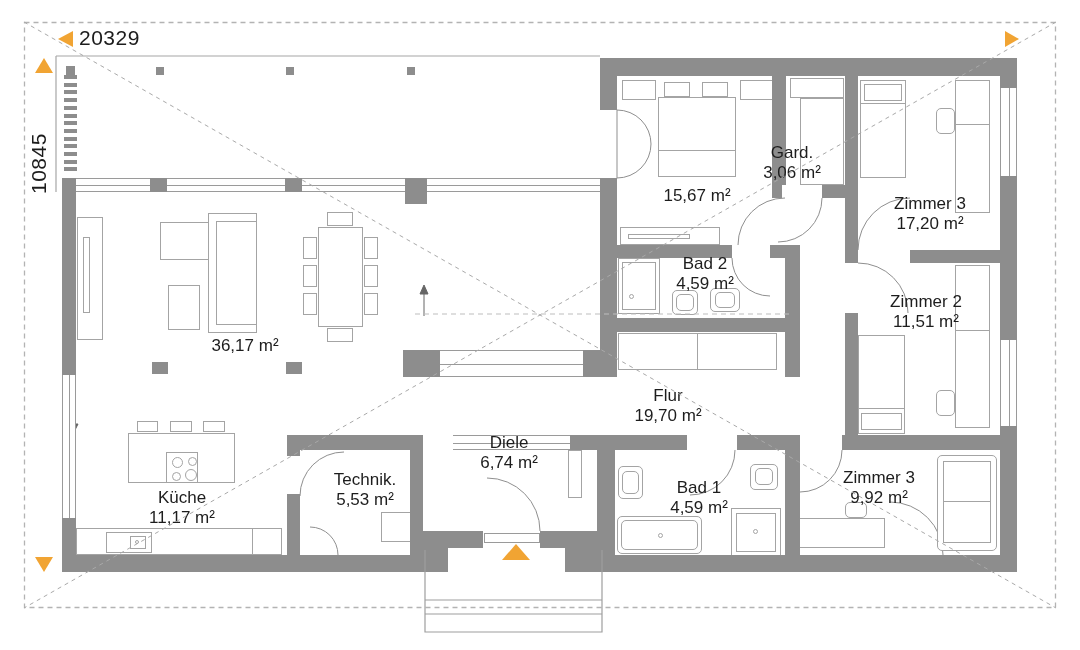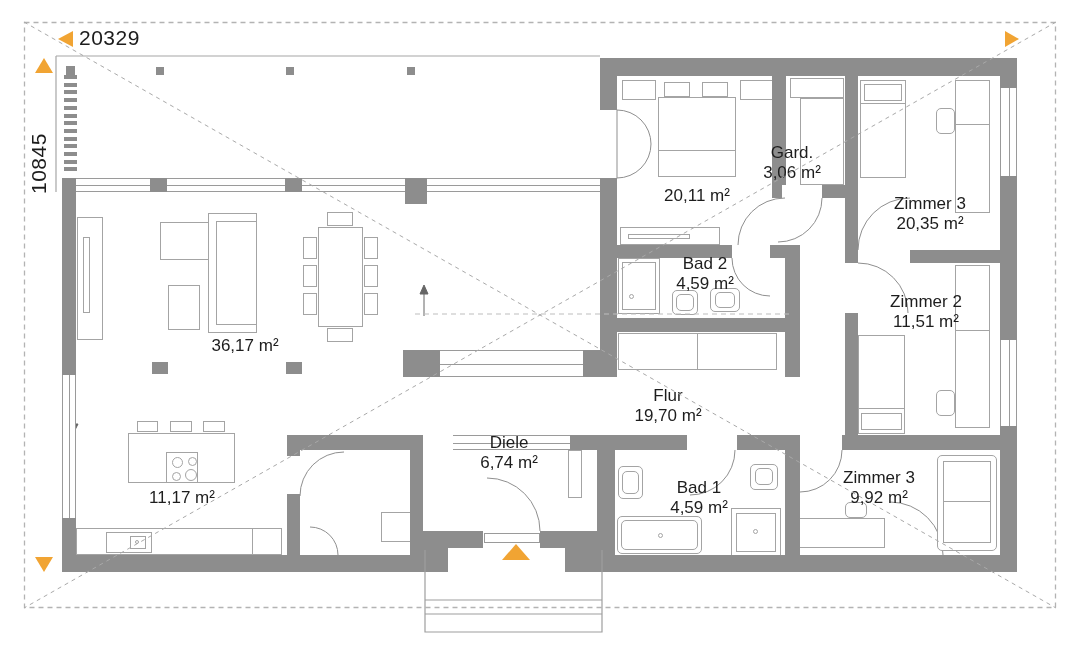--- a/index.html
+++ b/index.html
@@ -100,21 +100,26 @@
     </g>
   </svg>
 
   <div class="dim" id="dimH">20329</div>
   <div class="dim" id="dimV">10845</div>
 
   <div class="room-label" style="left:145px;top:336px;width:200px">
     <span>36,17 m²</span>
   </div>
   <div class="room-label" style="left:102px;top:488px;width:160px">
+    <span>Küche</span>
     <span>11,17 m²</span>
+  </div>
+  <div class="room-label" style="left:285px;top:470px;width:160px">
+    <span>Technik.</span>
+    <span>5,53 m²</span>
   </div>
   <div class="room-label" style="left:429px;top:433px;width:160px">
     <span>Diele</span>
     <span>6,74 m²</span>
   </div>
   <div class="room-label" style="left:588px;top:386px;width:160px">
     <span>Flur</span>
     <span>19,70 m²</span>
   </div>
   <div class="room-label" style="left:619px;top:478px;width:160px">
@@ -124,24 +129,24 @@
   <div class="room-label" style="left:799px;top:468px;width:160px">
     <span>Zimmer 3</span>
     <span>9,92 m²</span>
   </div>
   <div class="room-label" style="left:846px;top:292px;width:160px">
     <span>Zimmer 2</span>
     <span>11,51 m²</span>
   </div>
   <div class="room-label" style="left:850px;top:194px;width:160px">
     <span>Zimmer 3</span>
-    <span>20,35 m²</span>
+    <span>17,20 m²</span>
   </div>
   <div class="room-label" style="left:617px;top:186px;width:160px">
-    <span>20,11 m²</span>
+    <span>15,67 m²</span>
   </div>
   <div class="room-label" style="left:712px;top:143px;width:160px">
     <span>Gard.</span>
     <span>3,06 m²</span>
   </div>
   <div class="room-label" style="left:625px;top:254px;width:160px">
     <span>Bad 2</span>
     <span>4,59 m²</span>
   </div>
 

